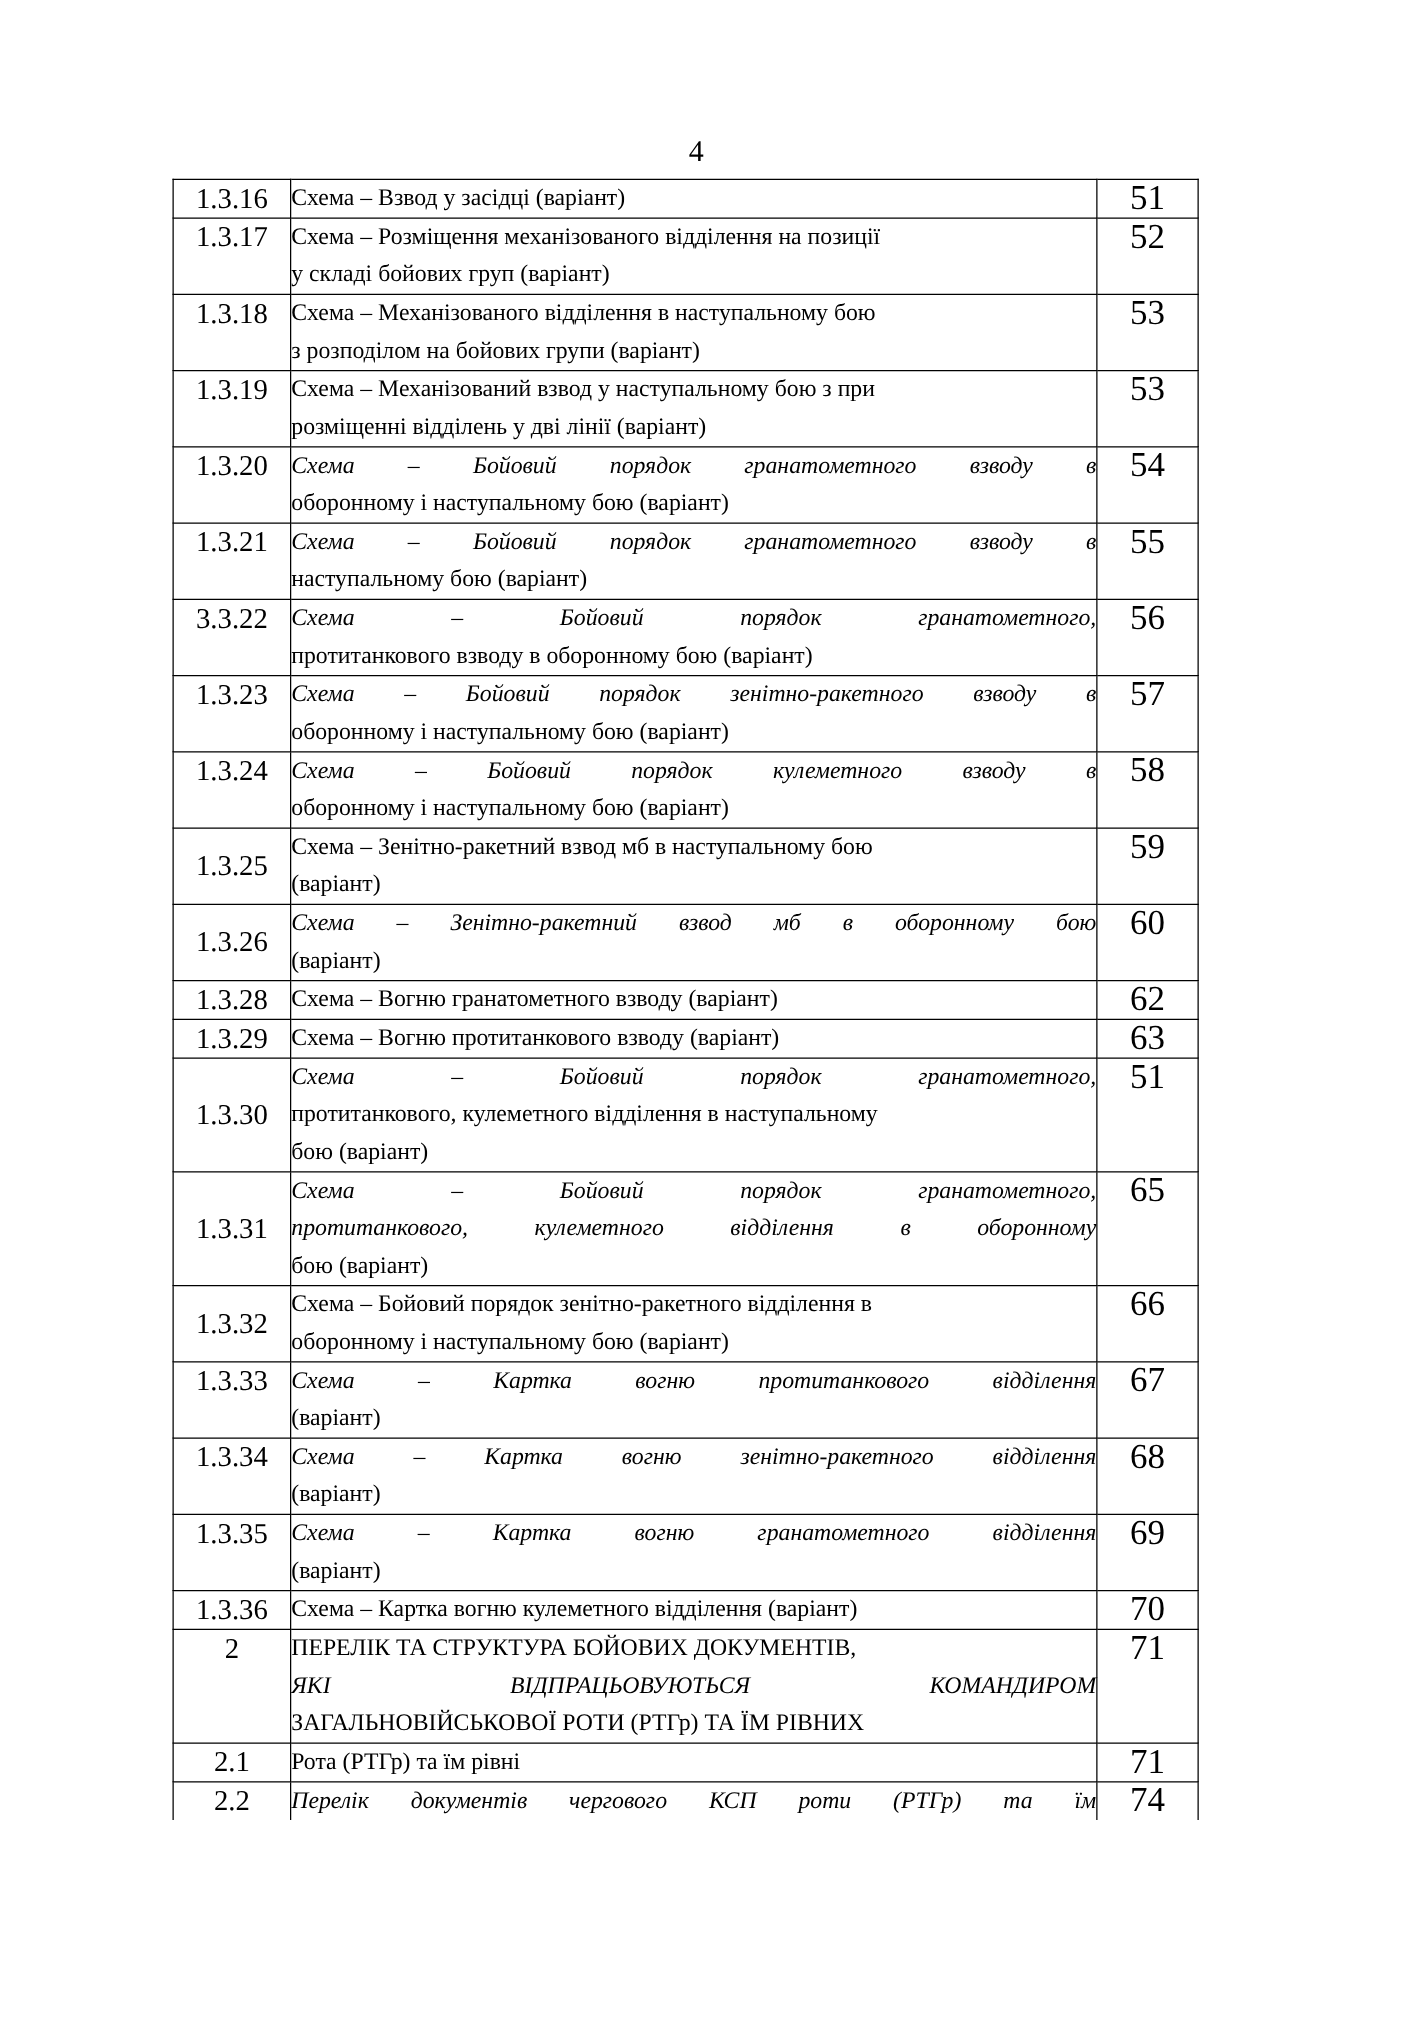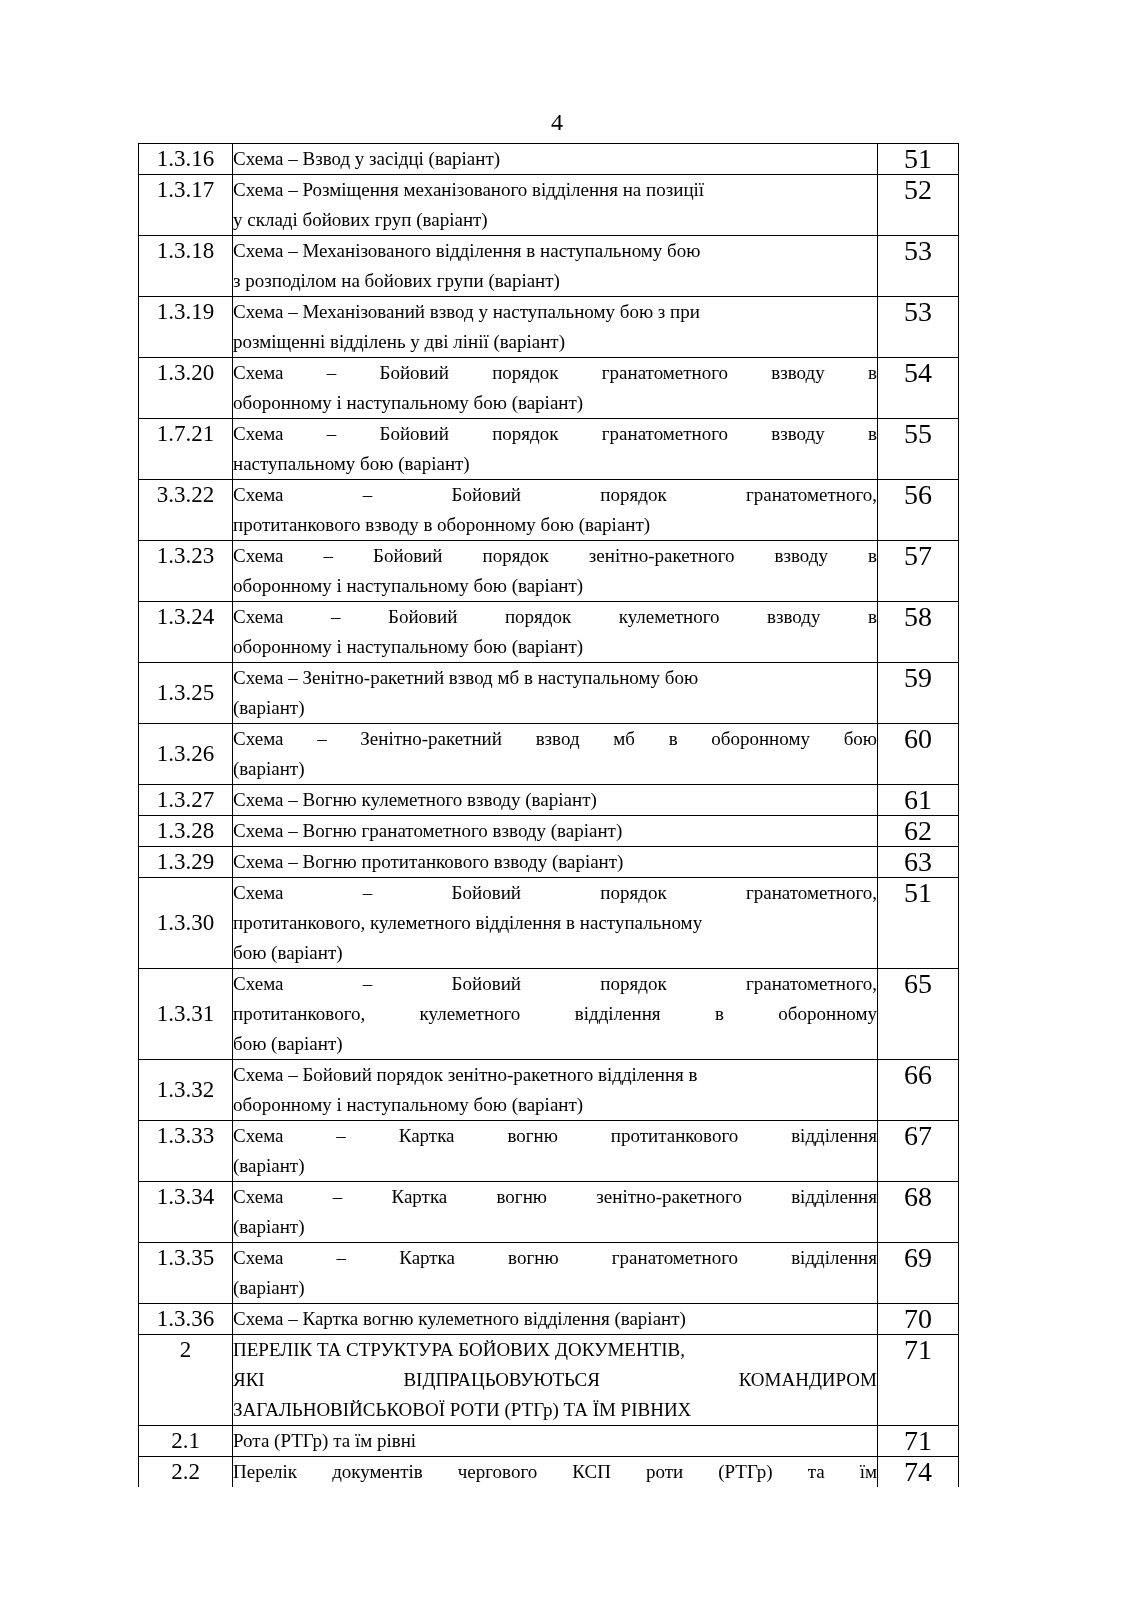--- a/index.html
+++ b/index.html
@@ -73,20 +73,21 @@
   }
   .cell-title .ln {
     display: block;
     white-space: nowrap;
   }
   .cell-title .ln.j {
     display: block;
     text-align: justify;
     text-align-last: justify;
     white-space: normal;
+    font-style: italic;
   }
 
   .cell-page {
     text-align: center;
     vertical-align: middle;
     font-size: 28px;
     line-height: 30px;
     padding: 2px 6px 3px 2px;
   }
 
@@ -141,21 +142,21 @@
         </tr>
         <tr>
           <td class="cell-num">1.3.20</td>
           <td class="cell-title">
             <span class="ln j">Схема – Бойовий порядок гранатометного взводу в</span>
             <span class="ln">оборонному і наступальному бою (варіант)</span>
           </td>
           <td class="cell-page">54</td>
         </tr>
         <tr>
-          <td class="cell-num">1.7.21</td>
+          <td class="cell-num">1.3.21</td>
           <td class="cell-title">
             <span class="ln j">Схема – Бойовий порядок гранатометного взводу в</span>
             <span class="ln">наступальному бою (варіант)</span>
           </td>
           <td class="cell-page">55</td>
         </tr>
         <tr>
           <td class="cell-num">3.3.22</td>
           <td class="cell-title">
             <span class="ln j">Схема – Бойовий порядок гранатометного,</span>
@@ -187,27 +188,20 @@
           </td>
           <td class="cell-page">59</td>
         </tr>
         <tr>
           <td class="cell-num mid">1.3.26</td>
           <td class="cell-title">
             <span class="ln j">Схема – Зенітно-ракетний взвод мб в оборонному бою</span>
             <span class="ln">(варіант)</span>
           </td>
           <td class="cell-page">60</td>
-        </tr>
-        <tr>
-          <td class="cell-num mid">1.3.27</td>
-          <td class="cell-title">
-            <span class="ln">Схема – Вогню кулеметного взводу (варіант)</span>
-          </td>
-          <td class="cell-page">61</td>
         </tr>
         <tr>
           <td class="cell-num mid">1.3.28</td>
           <td class="cell-title">
             <span class="ln">Схема – Вогню гранатометного взводу (варіант)</span>
           </td>
           <td class="cell-page">62</td>
         </tr>
         <tr>
           <td class="cell-num mid">1.3.29</td>

